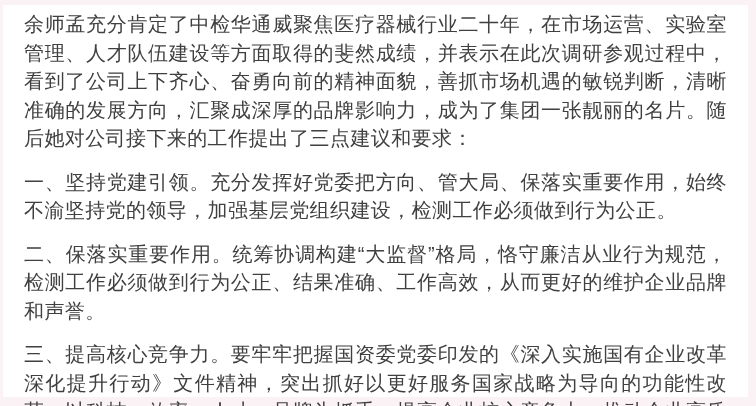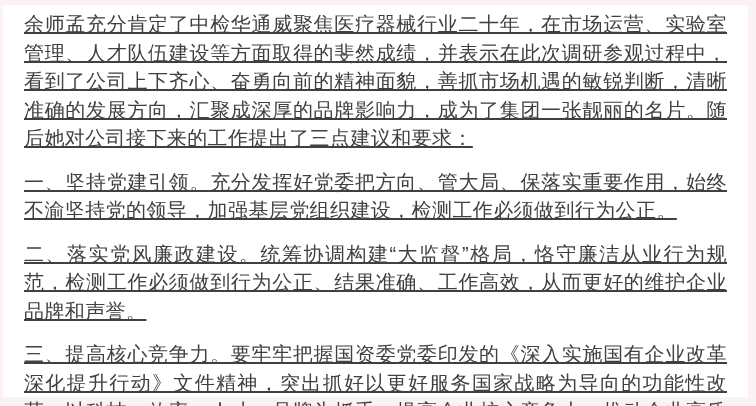--- a/index.html
+++ b/index.html
@@ -24,26 +24,25 @@
     padding: 5px 21px 0 21px;
   }
   .article p {
     margin: 0 0 15px 0;
     font-size: 20px;
     line-height: 28.5px;
     letter-spacing: 0.4px;
     color: #404040;
     text-align: justify;
     text-justify: inter-ideograph;
-    text-decoration: underline;
   }
 </style>
 </head>
 <body>
 
 <div class="content-card">
   <div class="article">
     <p>余师孟充分肯定了中检华通威聚焦医疗器械行业二十年，在市场运营、实验室管理、人才队伍建设等方面取得的斐然成绩，并表示在此次调研参观过程中，看到了公司上下齐心、奋勇向前的精神面貌，善抓市场机遇的敏锐判断，清晰准确的发展方向，汇聚成深厚的品牌影响力，成为了集团一张靓丽的名片。随后她对公司接下来的工作提出了三点建议和要求：</p>
     <p>一、坚持党建引领。充分发挥好党委把方向、管大局、保落实重要作用，始终不渝坚持党的领导，加强基层党组织建设，检测工作必须做到行为公正。</p>
-    <p>二、落实党风廉政建设。统筹协调构建“大监督”格局，恪守廉洁从业行为规范，检测工作必须做到行为公正、结果准确、工作高效，从而更好的维护企业品牌和声誉。</p>
+    <p>二、保落实重要作用。统筹协调构建“大监督”格局，恪守廉洁从业行为规范，检测工作必须做到行为公正、结果准确、工作高效，从而更好的维护企业品牌和声誉。</p>
     <p>三、提高核心竞争力。要牢牢把握国资委党委印发的《深入实施国有企业改革深化提升行动》文件精神，突出抓好以更好服务国家战略为导向的功能性改革，以科技、效率、人才、品牌为抓手，提高企业核心竞争力，推动企业高质量发展。</p>
   </div>
 </div>
 
 </body></html>

